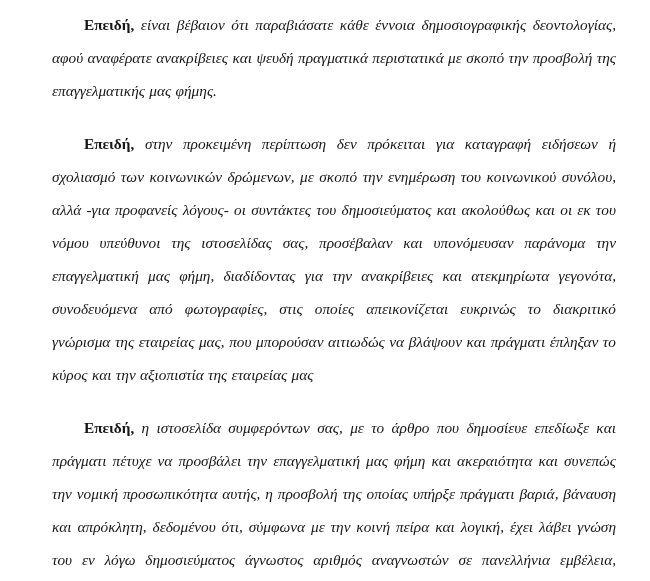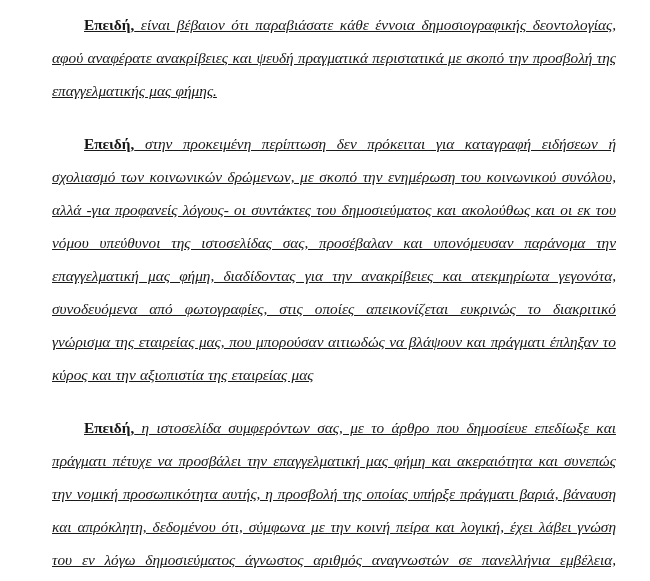--- a/index.html
+++ b/index.html
@@ -13,21 +13,20 @@
     font-family: "Liberation Serif", "DejaVu Serif", serif;
     color: #1a1a1a;
     overflow: hidden;
   }
   .page {
     width: 650px;
     height: 581px;
     box-sizing: border-box;
     padding: 8px 34px 16px 52px;
     background: #ffffff;
-    text-decoration: underline;
   }
   .doc-para {
     margin: 0 0 20px 0;
     font-size: 15.3px;
     line-height: 33px;
     text-align: justify;
     text-justify: inter-word;
     color: #161616;
     word-spacing: 0.5px;
   }

